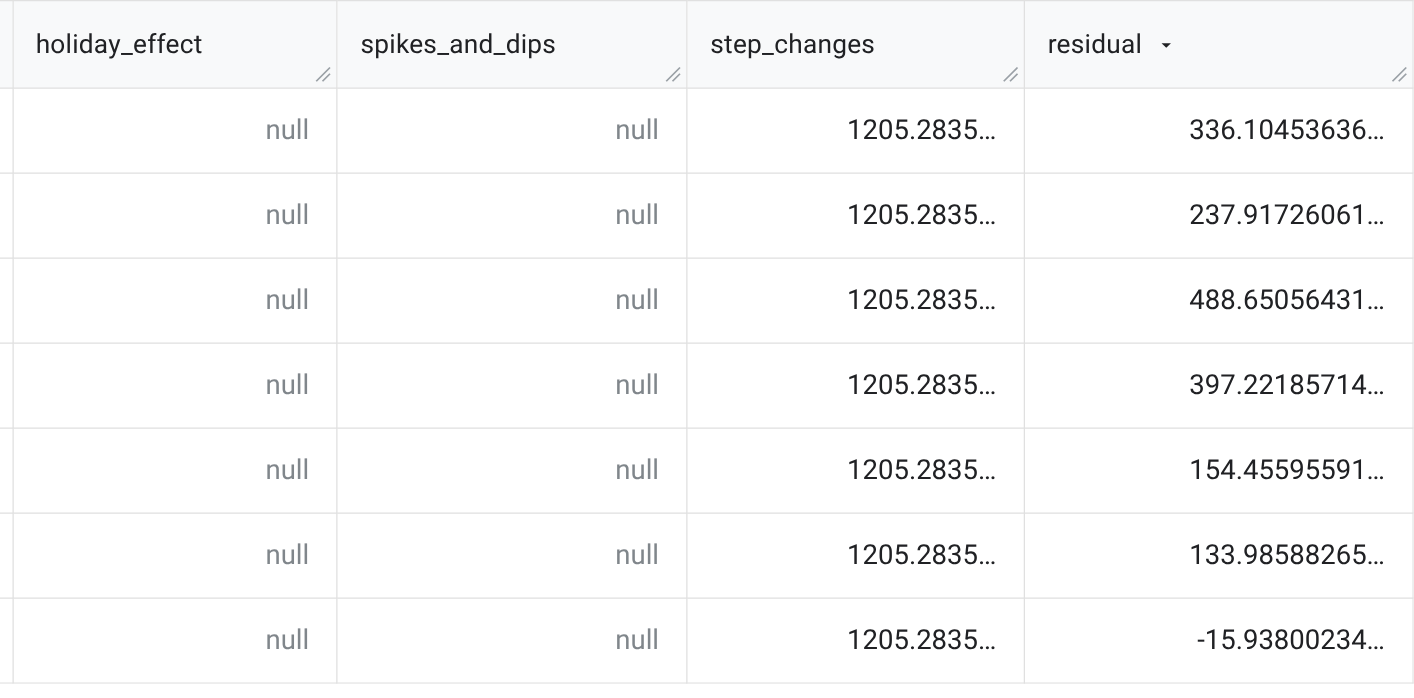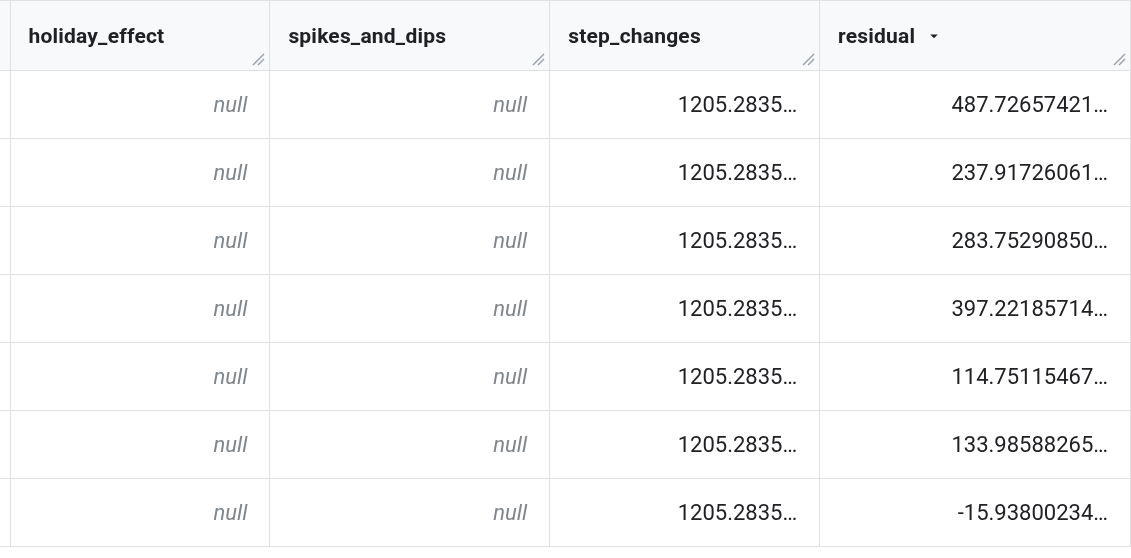--- a/index.html
+++ b/index.html
@@ -34,21 +34,20 @@
       font-weight: 400;
       color: #202124;
       letter-spacing: 0.2px;
       white-space: nowrap;
       overflow: hidden;
     }
     .header-content {
       display: flex;
       align-items: center;
       gap: 10px;
-      font-weight: bold;
     }
     .sort-icon {
       display: inline-flex;
       align-items: center;
     }
     .resize-handle {
       position: absolute;
       right: 2px;
       bottom: 2px;
       width: 18px;
@@ -66,21 +65,20 @@
       height: 68px;
       padding: 0 22px 0 18px;
       border: 1px solid #e0e0e0;
       vertical-align: middle;
       text-align: right;
       white-space: nowrap;
       overflow: hidden;
       font-size: 22px;
     }
     .null-val {
-      font-style: italic;
       color: #80868b;
     }
     .col-stub {
       width: 10px;
       min-width: 10px;
       padding: 0;
       border-left: none;
     }
     .col-holiday { width: 260px; }
     .col-spikes { width: 280px; }
@@ -155,53 +153,53 @@
           </svg>
       </span>
     </div>
   </div>
 
   <div class="data-row">
     <div class="data-cell col-stub"></div>
     <div class="data-cell col-holiday null-val">null</div>
     <div class="data-cell col-spikes null-val">null</div>
     <div class="data-cell col-step">1205.2835…</div>
-    <div class="data-cell col-residual">487.72657421…</div>
+    <div class="data-cell col-residual">336.10453636…</div>
   </div>
 
   <div class="data-row">
     <div class="data-cell col-stub"></div>
     <div class="data-cell col-holiday null-val">null</div>
     <div class="data-cell col-spikes null-val">null</div>
     <div class="data-cell col-step">1205.2835…</div>
     <div class="data-cell col-residual">237.91726061…</div>
   </div>
 
   <div class="data-row">
     <div class="data-cell col-stub"></div>
     <div class="data-cell col-holiday null-val">null</div>
     <div class="data-cell col-spikes null-val">null</div>
     <div class="data-cell col-step">1205.2835…</div>
-    <div class="data-cell col-residual">283.75290850…</div>
+    <div class="data-cell col-residual">488.65056431…</div>
   </div>
 
   <div class="data-row">
     <div class="data-cell col-stub"></div>
     <div class="data-cell col-holiday null-val">null</div>
     <div class="data-cell col-spikes null-val">null</div>
     <div class="data-cell col-step">1205.2835…</div>
     <div class="data-cell col-residual">397.22185714…</div>
   </div>
 
   <div class="data-row">
     <div class="data-cell col-stub"></div>
     <div class="data-cell col-holiday null-val">null</div>
     <div class="data-cell col-spikes null-val">null</div>
     <div class="data-cell col-step">1205.2835…</div>
-    <div class="data-cell col-residual">114.75115467…</div>
+    <div class="data-cell col-residual">154.45595591…</div>
   </div>
 
   <div class="data-row">
     <div class="data-cell col-stub"></div>
     <div class="data-cell col-holiday null-val">null</div>
     <div class="data-cell col-spikes null-val">null</div>
     <div class="data-cell col-step">1205.2835…</div>
     <div class="data-cell col-residual">133.98588265…</div>
   </div>
 

